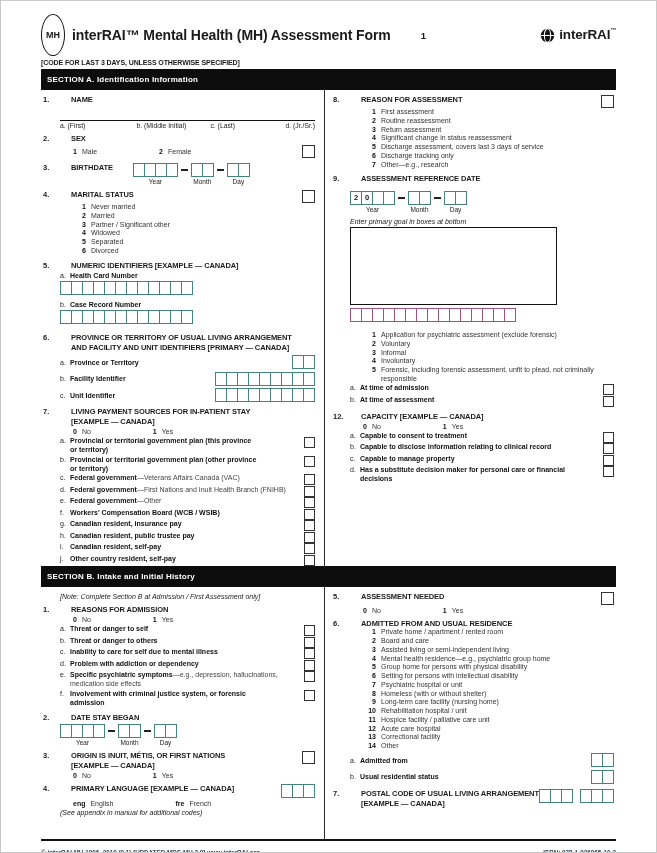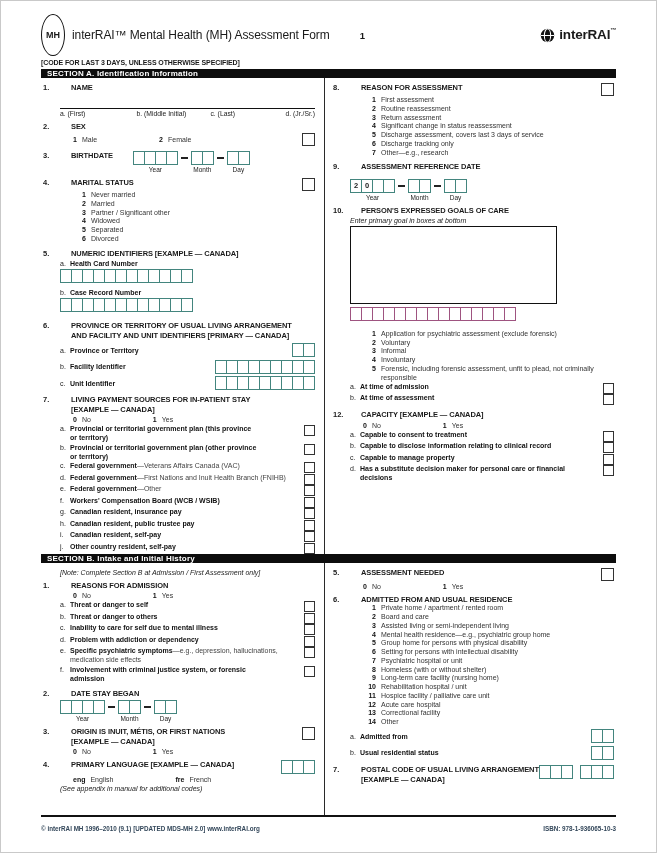--- a/index.html
+++ b/index.html
@@ -4,28 +4,28 @@
 <style>
   html,body{margin:0;padding:0;background:#e8e8e8;}
   .page{width:657px;height:853px;box-sizing:border-box;margin:0 auto;background:#fff;
         border:1px solid #c9c9c9;font-family:"Liberation Sans",sans-serif;color:#1a1a1a;
         position:relative;overflow:hidden;}
   
   .header{padding:13px 40px 3px 40px;}
   .hrow{display:flex;align-items:center;}
   .badge{flex:none;border:1.7px solid #111;border-radius:50%;padding:14px 4px;font-weight:bold;
          font-size:9px;margin-right:7px;line-height:12px;}
-  .htitle{font-size:12px;font-weight:normal;letter-spacing:-0.1px;}
+  .htitle{font-size:14px;font-weight:bold;letter-spacing:-0.1px;}
   .hpage{font-size:9.5px;font-weight:bold;margin-left:30px;}
   .hlogo{margin-left:auto;display:flex;align-items:flex-start;font-weight:bold;font-size:13.5px;letter-spacing:-0.2px;}
   .hlogo svg{margin-right:4px;margin-top:1px;}
   .tm{font-size:6px;vertical-align:super;font-weight:bold;}
   .subtitle{font-size:7px;font-weight:bold;margin-top:3px;letter-spacing:-0.1px;}
   
-  .secbar{background:#0d0d0d;color:#fff;font-size:8px;font-weight:bold;padding:0 6px;
+  .secbar{background:#0d0d0d;color:#fff;font-size:8px;font-weight:bold;padding:6px 6px;
           margin:0 40px;letter-spacing:0.2px;}
   
   .cols{display:flex;margin:0 40px;}
   .colsA{height:476px;overflow:hidden;}
   .colsB{height:252px;overflow:hidden;}
   .cleft{width:283px;flex:none;box-sizing:border-box;padding:5px 9px 0 2px;}
   .cdiv{width:1px;background:#2a2a2a;flex:none;}
   .cright{flex:1;box-sizing:border-box;padding:5px 2px 0 8px;}
   
   .item{margin-bottom:5px;}
@@ -468,26 +468,20 @@
               <span class="dgrp">
                 <span class="brow">
                   <span class="cbox"></span>
                   <span class="cbox"></span>
                 </span>
                 <span class="dlab">Day</span>
               </span>
             </span></div>
         </div>
         <div class="item">
-          <div class="trow">
-            <span class="inum">10.</span>
-            <span class="ititle">
-              <div>PERSON'S EXPRESSED GOALS OF CARE</div>
-            </span>
-          </div>
           <div class="inote">Enter primary goal in boxes at bottom</div>
           <div class="bigbox"></div>
           <div class="boxrow-wrap"><span class="brow">
               <span class="cbox purple"></span>
               <span class="cbox purple"></span>
               <span class="cbox purple"></span>
               <span class="cbox purple"></span>
               <span class="cbox purple"></span>
               <span class="cbox purple"></span>
               <span class="cbox purple"></span>

